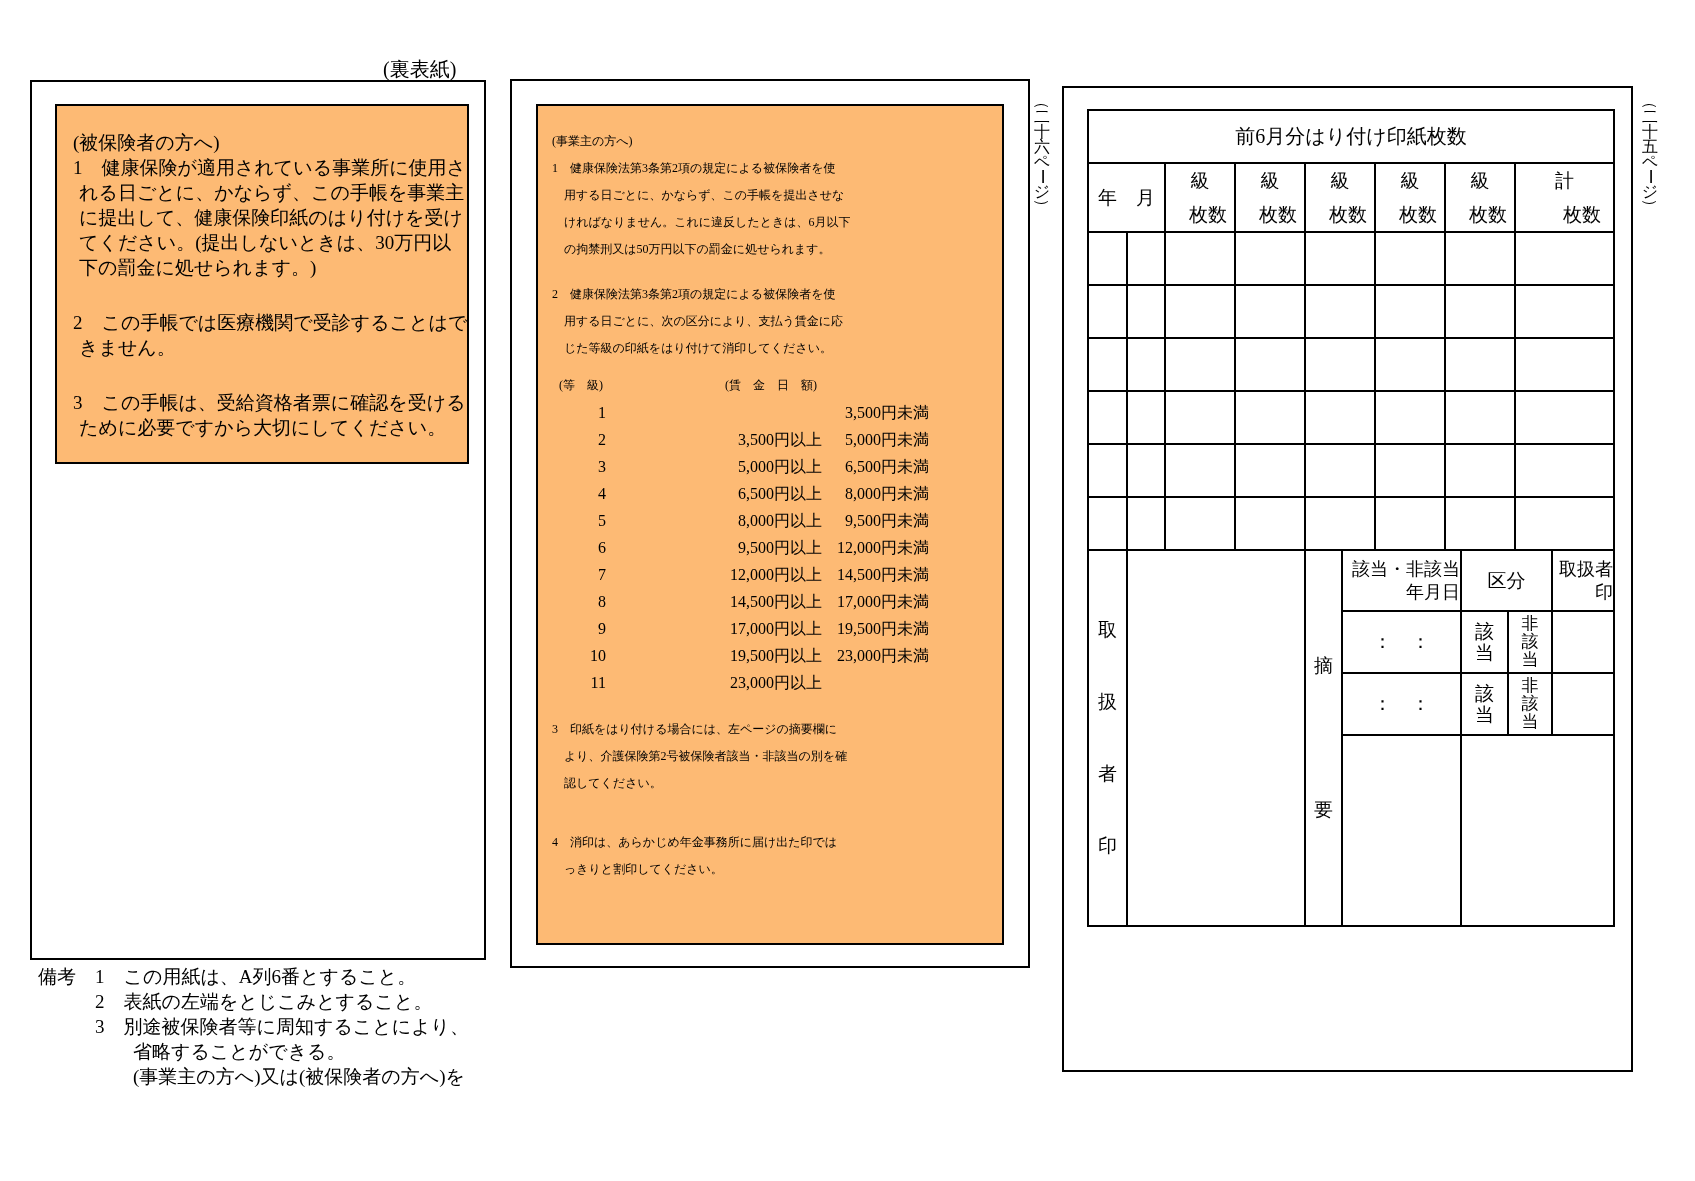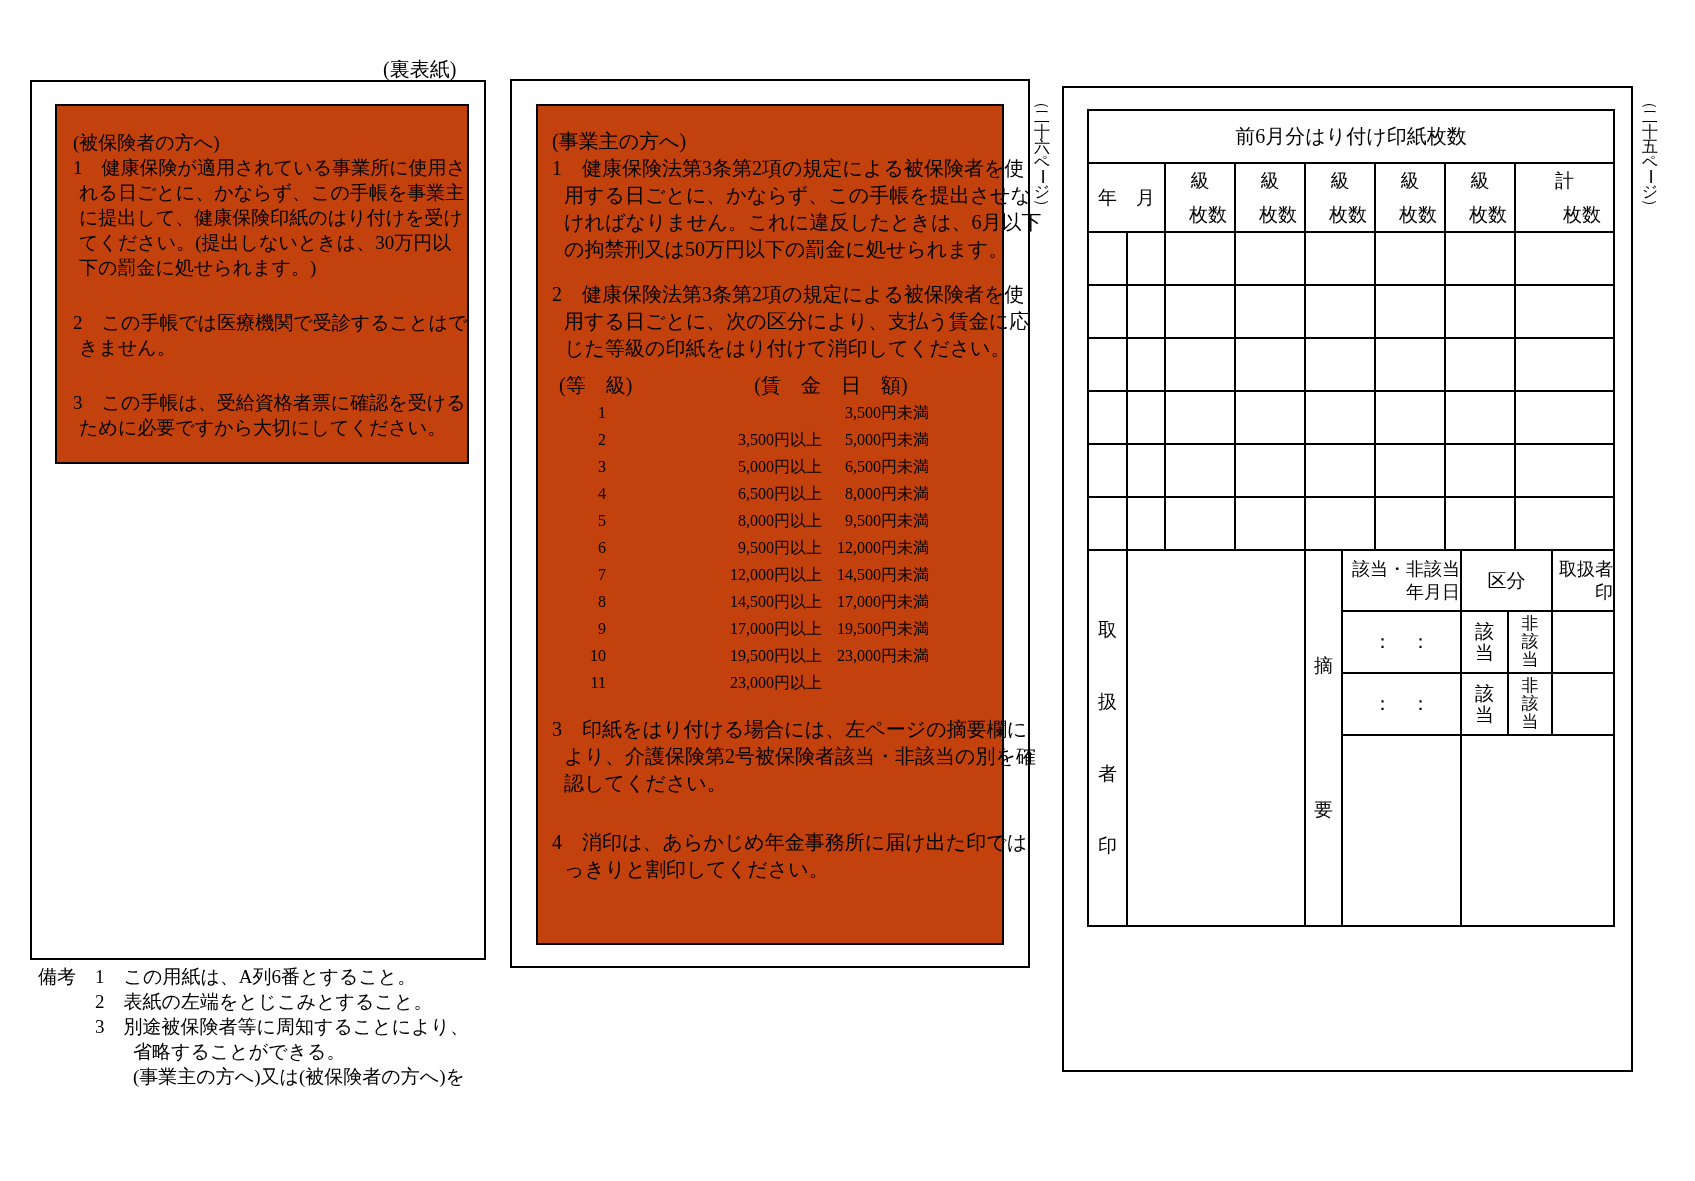--- a/index.html
+++ b/index.html
@@ -3,25 +3,25 @@
 <meta charset="utf-8">
 <style>
   html,body{margin:0;padding:0;background:#fff;}
   body{
     width:1695px;height:1181px;position:relative;overflow:hidden;
     font-family:"Liberation Serif","DejaVu Serif",serif;
     color:#000;
   }
   .abs{position:absolute;box-sizing:border-box;}
   .panel{border:2px solid #000;background:#fff;}
-  .inner-box{border:2px solid #000;background:#c2410c;position:absolute;box-sizing:border-box;}
+  .inner-box{border:2px solid #000;background:#fdba74;position:absolute;box-sizing:border-box;}
 
   
   .txt{font-size:19px;line-height:25px;}
-  .txt-mid{font-size:20px;line-height:27px;}
+  .txt-mid{font-size:12px;line-height:27px;}
   .tl{white-space:pre;}
   .cont-l{padding-left:6px;}
   .cont-m{padding-left:12px;}
   .para{margin:0;}
   .gap30{margin-top:30px;}
   .gap18{margin-top:18px;}
   .gap20{margin-top:20px;}
   .gap32{margin-top:32px;}
   .gap10{margin-top:10px;}
 

